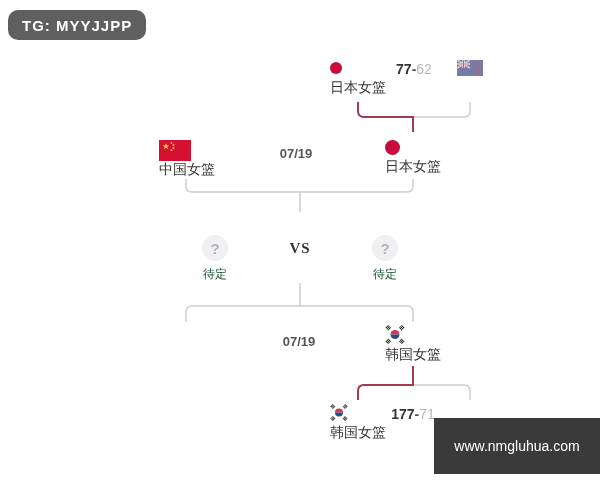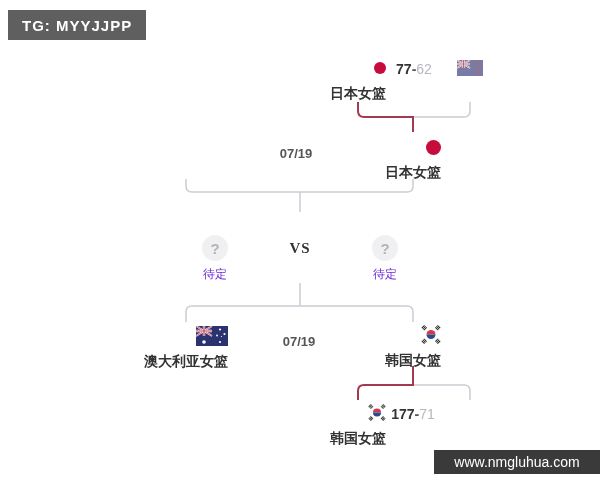--- a/index.html
+++ b/index.html
@@ -4,36 +4,36 @@
 <style>
   html,body{margin:0;padding:0;}
   body{font-family:"Liberation Sans","DejaVu Sans",sans-serif;}
   .stage{
     position:relative;width:600px;height:480px;background:#ffffff;overflow:hidden;
   }
   
   .badge{
     position:absolute;left:8px;top:10px;height:30px;padding:0 14px;
     background:var(--badge-bg,#5f5f5f);color:#fff;font-size:15px;font-weight:bold;
-    letter-spacing:1px;display:flex;align-items:center;
+    letter-spacing:1px;display:flex;align-items:center;border-radius:10px;
   }
   
   .watermark{
-    position:absolute;right:0;bottom:6px;height:24px;min-width:150px;padding:0 8px;
+    position:absolute;right:0;bottom:6px;height:24px;min-width:150px;padding:16px 8px;
     background:var(--watermark-bg,#3a3a3a);color:#fff;font-size:14px;
     display:flex;align-items:center;justify-content:center;
   }
   
   svg.overlay{position:absolute;left:0;top:0;pointer-events:none;}
   .lose-line{stroke:var(--lose-line,#cccdd3);stroke-width:1.5;fill:none;}
   .win-line{stroke:var(--win-line,#a23a50);stroke-width:2;fill:none;}
   
   .node{
     position:absolute;transform:translateX(-50%);
-    display:flex;flex-direction:column;align-items:flex-end;gap:6px;white-space:nowrap;font-weight:bold;
+    display:flex;flex-direction:column;align-items:flex-start;white-space:nowrap;
   }
   .flagbox{height:22px;display:flex;align-items:center;justify-content:center;}
   .dot{border-radius:50%;background:var(--japan-flag-red,#c70c3c);display:inline-block;}
   .dot.sm{width:12px;height:12px;}
   .dot.lg{width:15px;height:15px;}
   .name{font-size:14px;color:var(--dark-text,#333);}
   .name.lose{color:var(--muted-text,#b6b6bf);}
   .score{
     position:absolute;transform:translateX(-50%);font-size:14px;font-weight:bold;white-space:nowrap;
   }
@@ -48,21 +48,21 @@
   .vs{
     position:absolute;transform:translateX(-50%);font-size:15px;font-weight:bold;
     color:var(--dark-text,#333);letter-spacing:1px;font-family:Liberation Serif, serif;
   }
   .qmark{
     position:absolute;transform:translateX(-50%);width:26px;height:26px;border-radius:50%;
     background:var(--placeholder-circle-bg,#f0f0f2);color:var(--placeholder-text,#b3b3b8);
     font-size:15px;font-weight:bold;display:flex;align-items:center;justify-content:center;
   }
   .tbd{
-    position:absolute;transform:translateX(-50%);font-size:12px;color:#6d28d9;white-space:nowrap;
+    position:absolute;transform:translateX(-50%);font-size:12px;color:#14532d;white-space:nowrap;
   }
 </style>
 </head>
 <body>
 
 <div class="stage">
 
   <div class="badge">TG: MYYJJPP</div>
 
   <svg class="overlay" width="600" height="480">
@@ -106,47 +106,42 @@
     </span>
   </div>
 
   <div class="node" style="left:413px;top:136px">
     <span class="flagbox">
         <span class="dot lg"></span>
       </span>
     <span class="name">日本女篮</span>
   </div>
 
+  <div class="node" style="left:187px;top:139px">
+    <span class="flagbox">
+      <svg width="32" height="21" viewBox="0 0 32 21">
+        <rect width="32" height="21" fill="#d61030"></rect>
+        <polygon points="7,3.1 7.79,5.41 10.23,5.45 8.28,6.92 9.0,9.25 7,7.85 5.0,9.25 5.72,6.92 3.77,5.45 6.21,5.41" fill="#f8d648"></polygon>
+        <circle cx="12.5" cy="3" r="0.9" fill="#f8d648"></circle>
+        <circle cx="14.5" cy="5" r="0.9" fill="#f8d648"></circle>
+        <circle cx="14.5" cy="8" r="0.9" fill="#f8d648"></circle>
+        <circle cx="12.5" cy="10.2" r="0.9" fill="#f8d648"></circle>
+      </svg>
+    </span>
+    <span class="name">中国女篮</span>
+  </div>
 
   <div class="date" style="left:296px;top:146px">07/19</div>
 
   <div class="qmark" style="left:215px;top:235px">?</div>
   <div class="vs" style="left:300px;top:240px">VS</div>
   <div class="qmark" style="left:385px;top:235px">?</div>
   <div class="tbd" style="left:215px;top:266px">待定</div>
   <div class="tbd" style="left:385px;top:266px">待定</div>
 
-  <div class="node" style="left:186px;top:325px">
-    <span class="flagbox">
-      <svg width="32" height="20" viewBox="0 0 32 20">
-        <rect width="32" height="20" fill="#2b3270"></rect>
-        <path d="M0,0 L16,10 M16,0 L0,10" stroke="#ffffff" stroke-width="1.8"></path>
-        <path d="M0,0 L16,10 M16,0 L0,10" stroke="#c0394e" stroke-width="0.8"></path>
-        <path d="M8,0 L8,10 M0,5 L16,5" stroke="#ffffff" stroke-width="2.4"></path>
-        <path d="M8,0 L8,10 M0,5 L16,5" stroke="#c0394e" stroke-width="1.2"></path>
-        <circle cx="8" cy="16" r="1.8" fill="#ffffff"></circle>
-        <circle cx="24" cy="3.5" r="1.1" fill="#ffffff"></circle>
-        <circle cx="28.5" cy="8" r="1.1" fill="#ffffff"></circle>
-        <circle cx="24" cy="16" r="1.1" fill="#ffffff"></circle>
-        <circle cx="21" cy="9.5" r="0.9" fill="#ffffff"></circle>
-        <circle cx="25.5" cy="10.5" r="0.6" fill="#ffffff"></circle>
-      </svg>
-    </span>
-    <span class="name">澳大利亚女篮</span>
-  </div>
 
   <div class="date" style="left:299px;top:334px">07/19</div>
 
   <div class="node" style="left:413px;top:324px">
     <span class="flagbox">
       <svg width="20" height="20" viewBox="0 0 20 20">
         <path d="M5.5,9.5 A4.5,4.5 0 0 1 14.5,9.5 Z" fill="#cf3a4e"></path>
         <path d="M5.5,9.5 A4.5,4.5 0 0 0 14.5,9.5 Z" fill="#2b4a8c"></path>
         <g fill="#1a1a1a">
           <g transform="translate(3.2,2.8) rotate(-45)">

